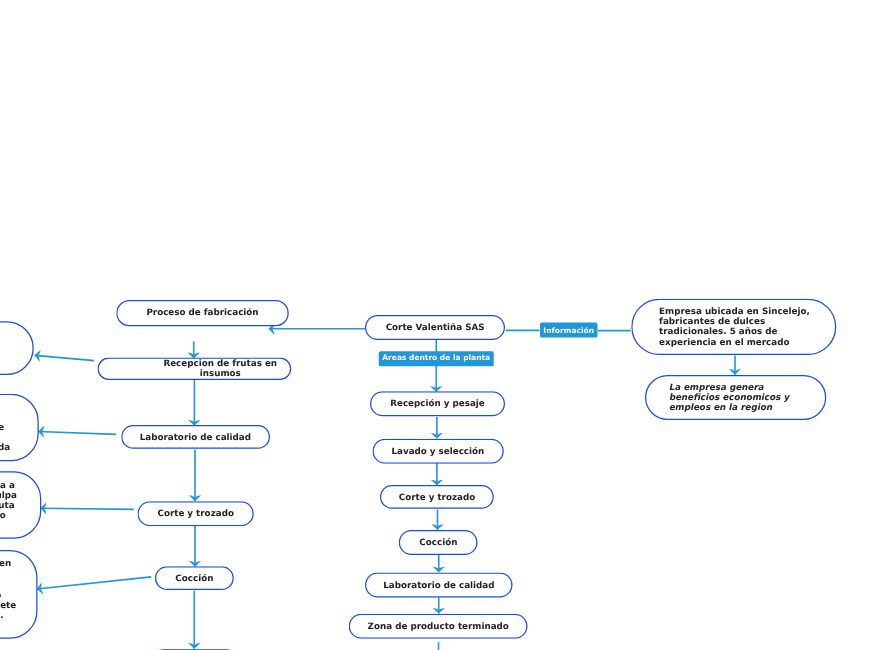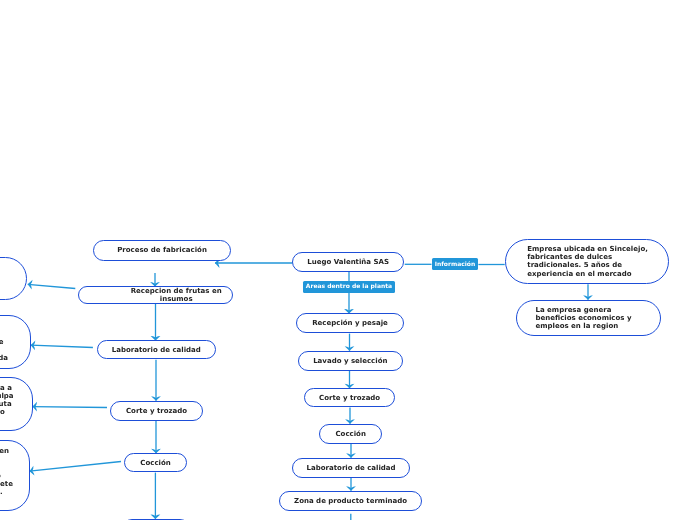--- a/index.html
+++ b/index.html
@@ -54,30 +54,30 @@
       <path d="M156,420.6 L156,453.2" marker-end="url(#ah)"></path>
       <path d="M155.4,472.6 L155.4,518.9" marker-end="url(#ah)"></path>
 
       <path d="M75.3,288.5 L27.7,284.3" marker-end="url(#ah)"></path>
       <path d="M92.9,347.5 L30.7,345.2" marker-end="url(#ah)"></path>
       <path d="M107,407.5 L32.5,406.6" marker-end="url(#ah)"></path>
       <path d="M121,461.5 L29.5,471.2" marker-end="url(#ah)"></path>
     </g>
   </svg>
 
-  <div class="node" style="left:292.4px;top:251.7px;width:112.3px;height:20px;">Luego Valentiña SAS</div>
+  <div class="node" style="left:292.4px;top:251.7px;width:112.3px;height:20px;">Corte Valentiña SAS</div>
 
   <div class="badge" style="left:431.5px;top:258px;width:46.9px;height:12px;">Información</div>
 
   <div class="node multiline" style="left:504.7px;top:239.4px;width:164.4px;height:44.9px;padding-left:21.3px;padding-right:8px;">Empresa ubicada en Sincelejo,
 fabricantes de dulces
 tradicionales. 5 años de
 experiencia en el mercado</div>
 
-  <div class="node multiline" style="left:516.4px;top:299.7px;width:144.6px;height:36.3px;padding-left:18.5px;padding-right:8px;">La empresa genera
+  <div class="node multiline" style="left:516.4px;top:299.7px;width:144.6px;height:36.3px;padding-left:18.5px;padding-right:8px;font-style:italic;">La empresa genera
 beneficios economicos y
 empleos en la region</div>
 
   <div class="badge" style="left:303px;top:280.5px;width:92px;height:12px;">Areas dentro de la planta</div>
 
   <div class="node" style="left:93px;top:240px;width:138px;height:20.7px;">Proceso de fabricación</div>
 
   <div class="node" style="left:78px;top:286.2px;width:155.4px;height:17.8px;padding-left:41px;">Recepcion de frutas en insumos</div>
 
   <div class="node" style="left:96.9px;top:340.4px;width:118.6px;height:19.4px;">Laboratorio de calidad</div>

